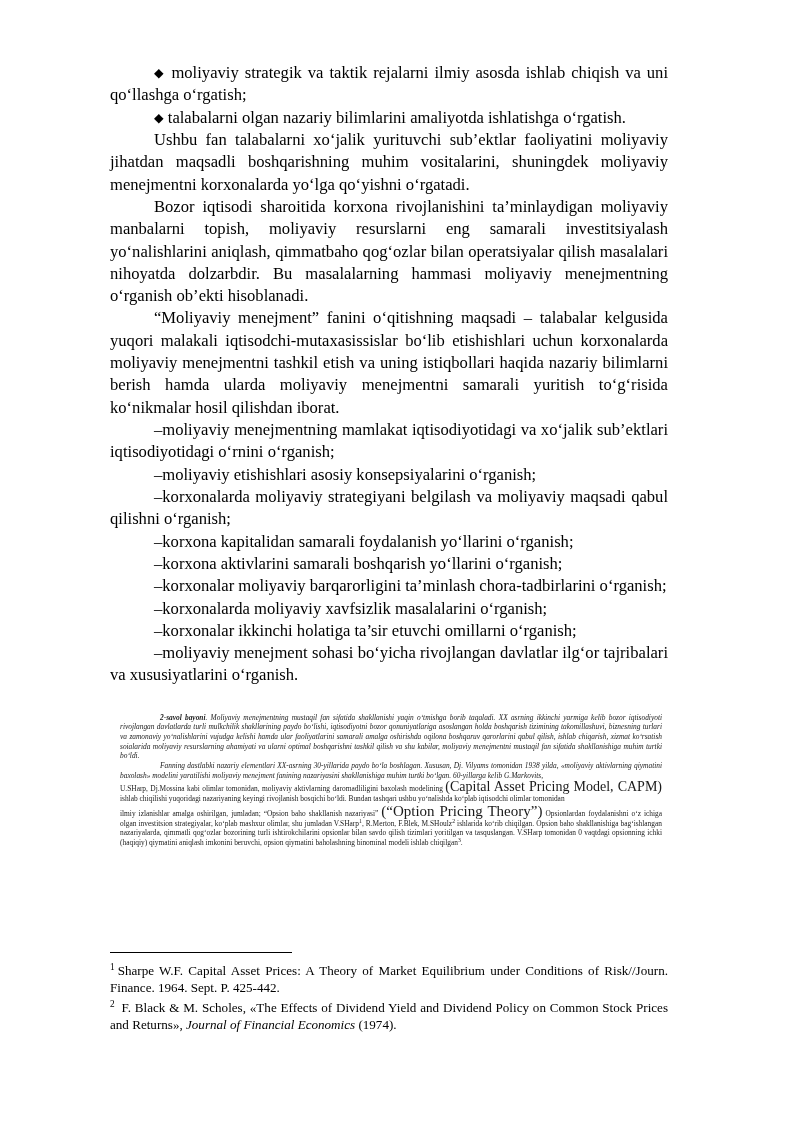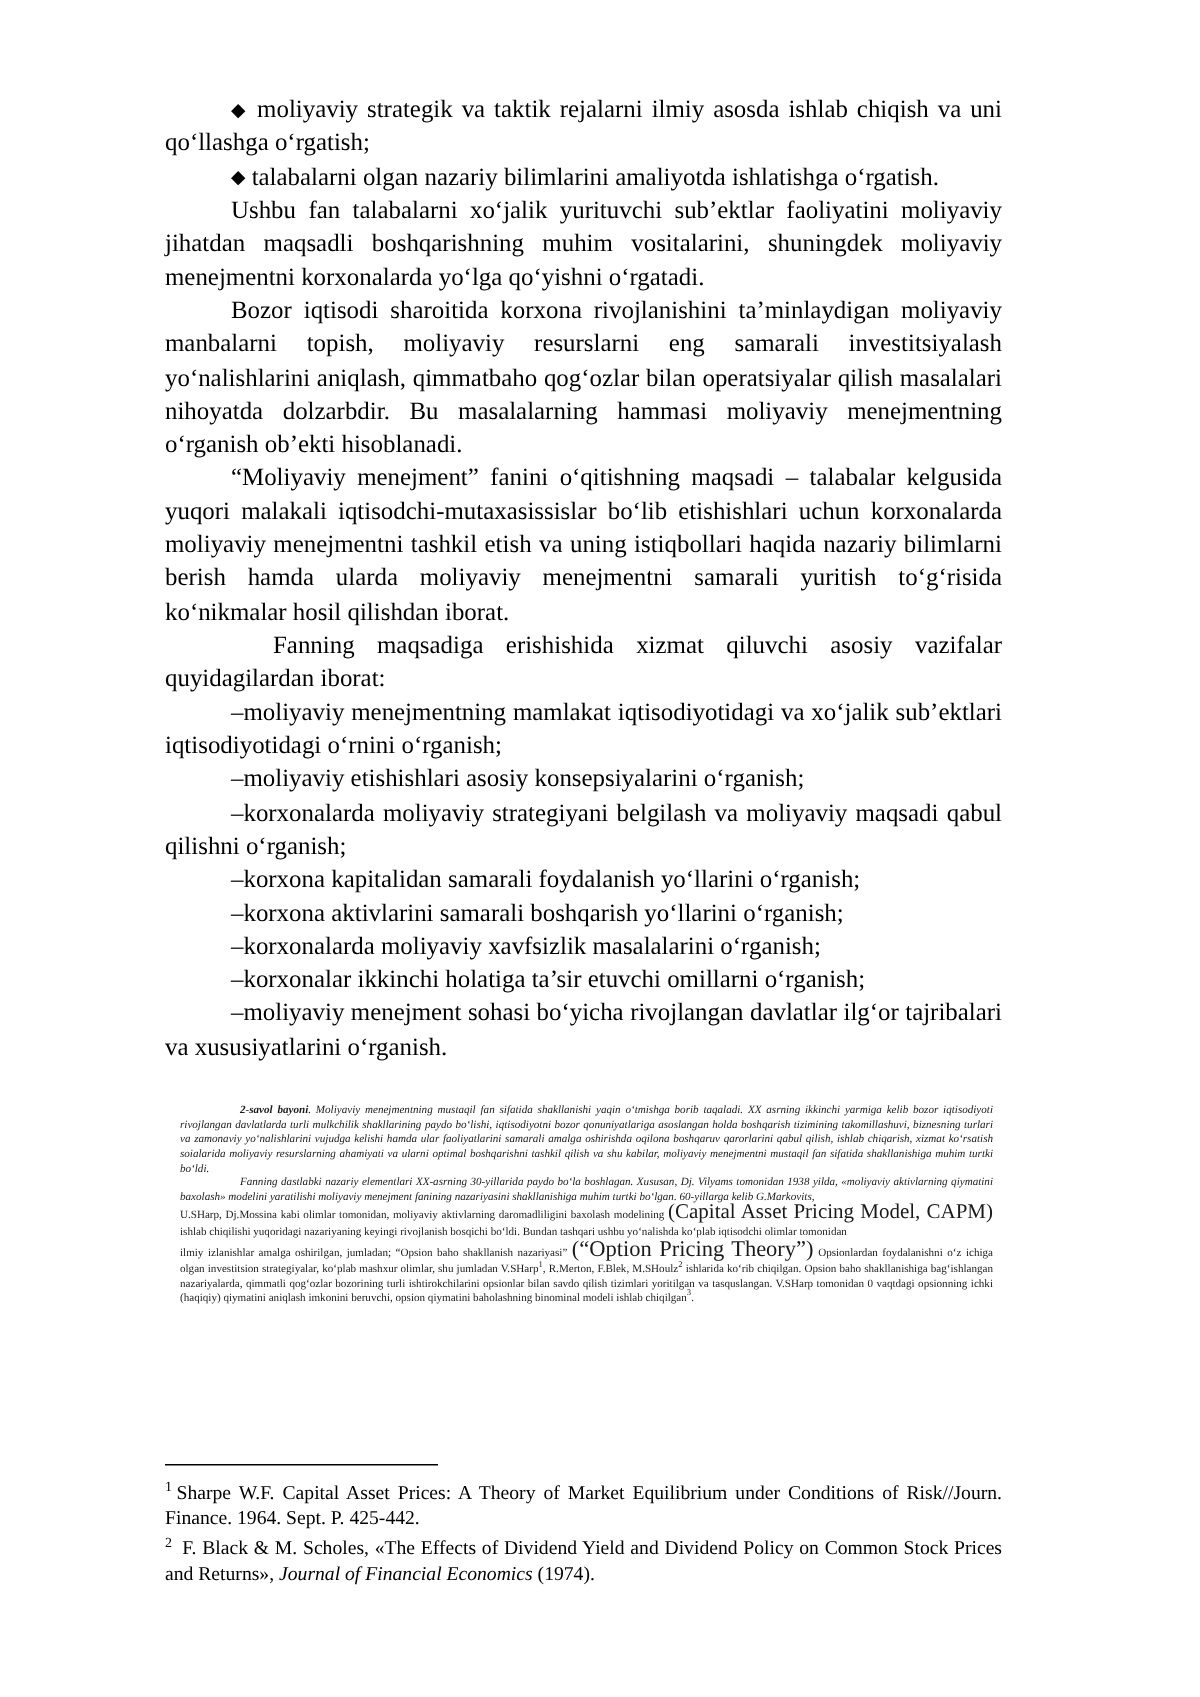--- a/index.html
+++ b/index.html
@@ -85,21 +85,21 @@
   }
   .para-mixed {
     margin-top: 1px;
   }
 
   
   .footnote-area {
     position: absolute;
     left: 110px;
     right: 56px;
-    top: 976px;
+    top: 952px;
   }
   .footnote-rule {
     width: 182px;
     height: 0;
     border-top: 1.4px solid #000;
     margin-bottom: 9px;
   }
   .footnote {
     font-size: 13.1px;
     line-height: 1.30;
@@ -126,27 +126,27 @@
     <p class="bullet-line"><span class="bullet-glyph">◆</span><span> moliyaviy strategik va taktik rejalarni ilmiy asosda ishlab chiqish va uni qo‘llashga o‘rgatish;</span></p>
 
     <p class="bullet-line"><span class="bullet-glyph">◆</span><span> talabalarni olgan nazariy bilimlarini amaliyotda ishlatishga o‘rgatish.</span></p>
 
     <p class="indent">Ushbu fan talabalarni xo‘jalik yurituvchi sub’ektlar faoliyatini moliyaviy jihatdan maqsadli boshqarishning muhim vositalarini, shuningdek moliyaviy menejmentni korxonalarda yo‘lga qo‘yishni o‘rgatadi.</p>
 
     <p class="indent">Bozor iqtisodi sharoitida korxona rivojlanishini ta’minlaydigan moliyaviy manbalarni topish, moliyaviy resurslarni eng samarali investitsiyalash yo‘nalishlarini aniqlash, qimmatbaho qog‘ozlar bilan operatsiyalar qilish masalalari nihoyatda dolzarbdir. Bu masalalarning hammasi moliyaviy menejmentning o‘rganish ob’ekti hisoblanadi.</p>
 
     <p class="indent">“Moliyaviy menejment” fanini o‘qitishning maqsadi – talabalar kelgusida yuqori malakali iqtisodchi-mutaxasissislar bo‘lib etishishlari uchun korxonalarda moliyaviy menejmentni tashkil etish va uning istiqbollari haqida nazariy bilimlarni berish hamda ularda moliyaviy menejmentni samarali yuritish to‘g‘risida ko‘nikmalar hosil qilishdan iborat.</p>
 
-    <p class="indent-wide">Fanning maqsadiga erishishida xizmat qiluvchi asosiy vazifalar quyidagilardan iborat:</p>
 
     <p class="dash-line">–moliyaviy menejmentning mamlakat iqtisodiyotidagi va xo‘jalik sub’ektlari iqtisodiyotidagi o‘rnini o‘rganish;</p>
     <p class="dash-line">–moliyaviy etishishlari asosiy konsepsiyalarini o‘rganish;</p>
     <p class="dash-line">–korxonalarda moliyaviy strategiyani belgilash va moliyaviy maqsadi qabul qilishni o‘rganish;</p>
     <p class="dash-line">–korxona kapitalidan samarali foydalanish yo‘llarini o‘rganish;</p>
     <p class="dash-line">–korxona aktivlarini samarali boshqarish yo‘llarini o‘rganish;</p>
+    <p class="dash-line">–korxonalar moliyaviy barqarorligini ta’minlash chora-tadbirlarini o‘rganish;</p>
     <p class="dash-line">–korxonalarda moliyaviy xavfsizlik masalalarini o‘rganish;</p>
     <p class="dash-line">–korxonalar ikkinchi holatiga ta’sir etuvchi omillarni o‘rganish;</p>
     <p class="dash-line">–moliyaviy menejment sohasi bo‘yicha rivojlangan davlatlar  ilg‘or tajribalari va xususiyatlarini o‘rganish.</p>
 
   </div>
 
   <div class="smallblock">
 
     <p class="si"><b>2-savol bayoni</b><span>. Moliyaviy menejmentning mustaqil fan sifatida shakllanishi yaqin o‘tmishga borib taqaladi. XX asrning ikkinchi yarmiga kelib bozor iqtisodiyoti rivojlangan davlatlarda turli mulkchilik shakllarining paydo bo‘lishi, iqtisodiyotni bozor qonuniyatlariga asoslangan holda boshqarish tizimining takomillashuvi, biznesning turlari va zamonaviy yo‘nalishlarini vujudga kelishi hamda ular faoliyatlarini samarali amalga oshirishda oqilona boshqaruv qarorlarini qabul qilish, ishlab chiqarish, xizmat ko‘rsatish soialarida moliyaviy resurslarning ahamiyati va ularni optimal boshqarishni tashkil qilish va shu kabilar, moliyaviy menejmentni mustaqil fan sifatida shakllanishiga muhim turtki bo‘ldi.</span></p>
 

